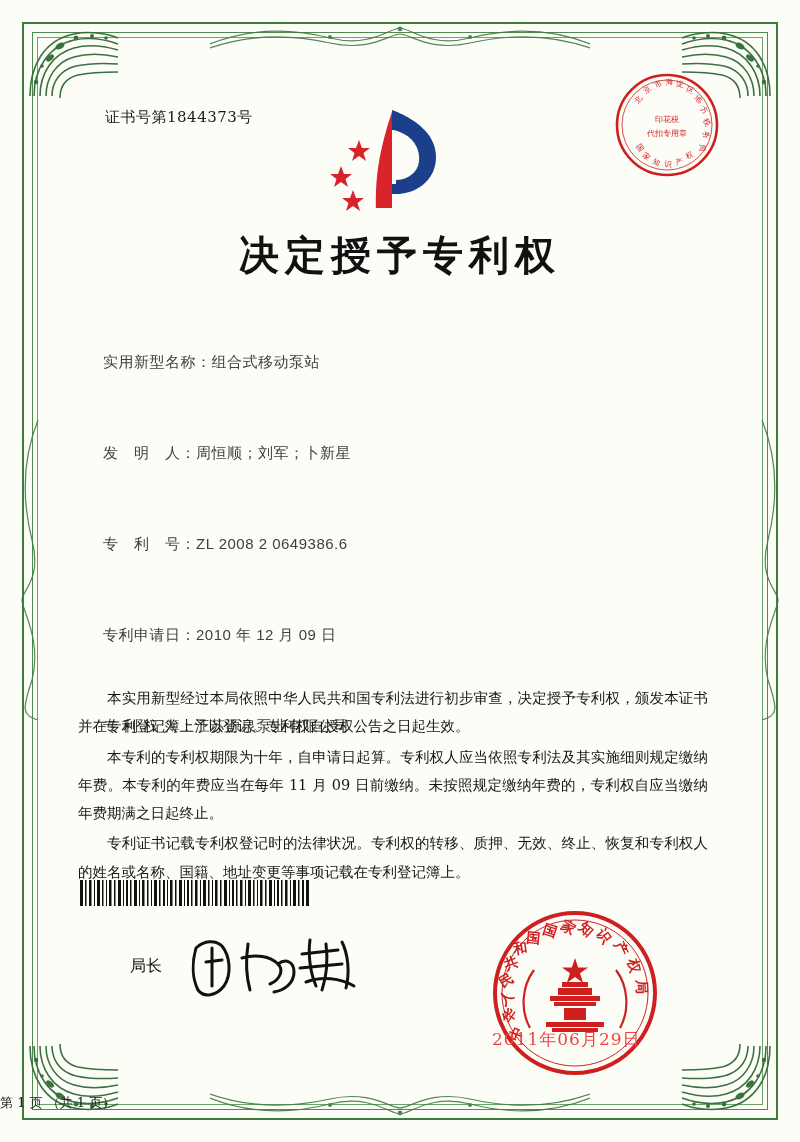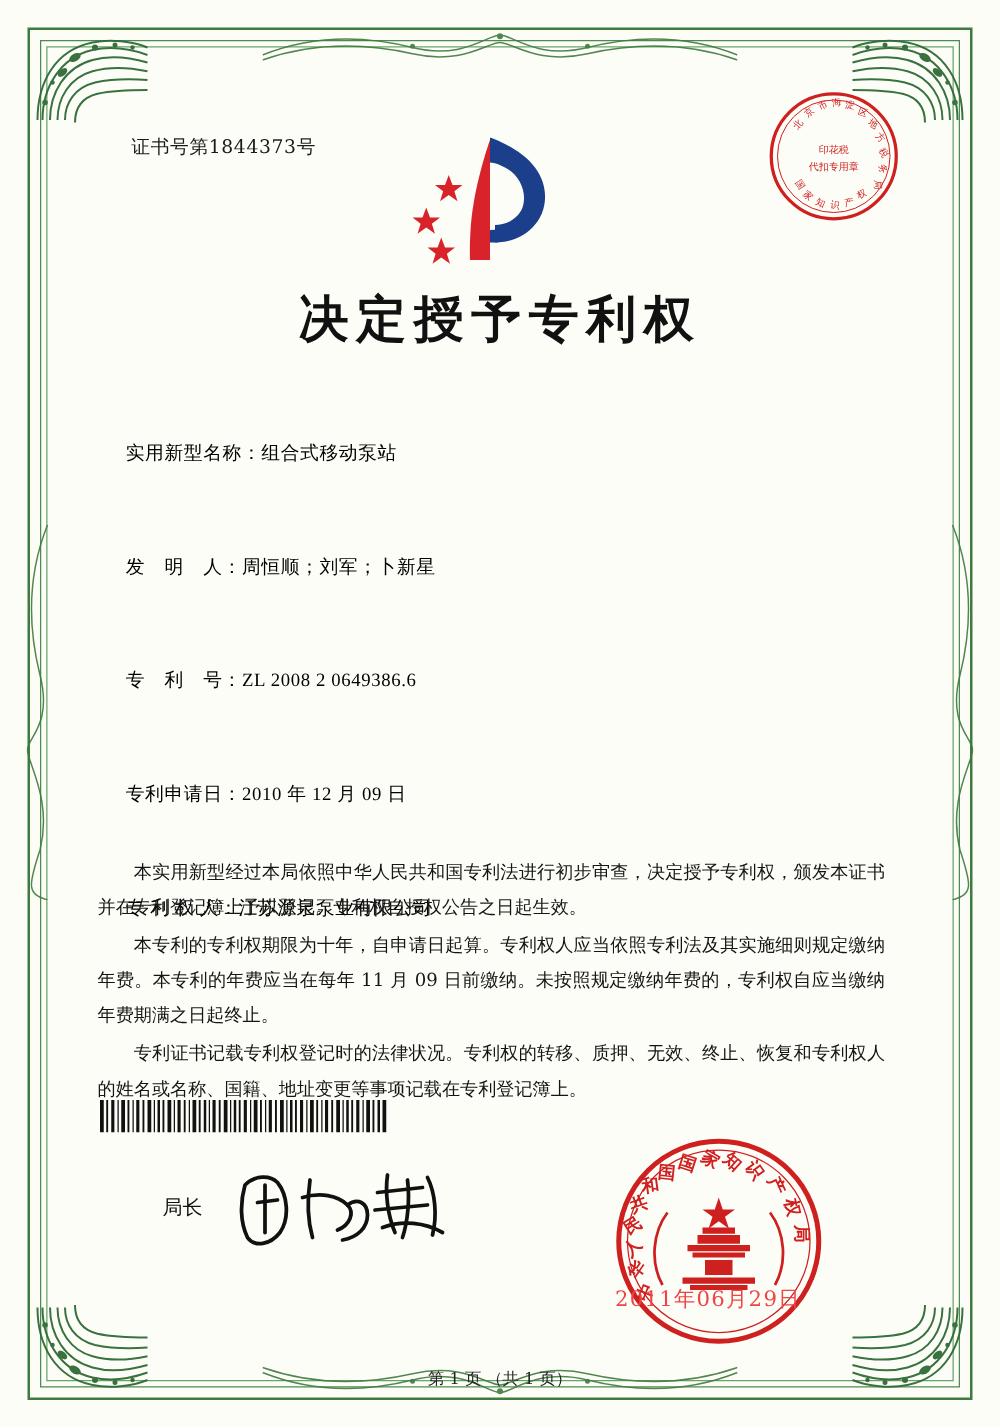--- a/index.html
+++ b/index.html
@@ -114,23 +114,23 @@
   }
 
   .fields {
     position: absolute;
     left: 78px;
     top: 336px;
     width: 620px;
   }
   .field {
     font-size: 15px;
-    color: #000000;
+    color: #404040;
     margin-bottom: 38px;
-    font-family: Liberation Serif, serif;
+    font-family: Liberation Sans, sans-serif;
     white-space: pre;
   }
   .field .lbl { letter-spacing: 0.5px; }
   .field .val { letter-spacing: 0.5px; }
 
   .body-text {
     position: absolute;
     left: 78px;
     top: 684px;
     width: 630px;
@@ -190,21 +190,21 @@
     color: #ef4444;
     letter-spacing: 1px;
     font-family: "DejaVu Serif", "Liberation Serif", serif;
   }
 
   .page-foot {
     position: absolute;
     left: 0;
     right: 0;
     bottom: 30px;
-    text-align: center;
+    text-align: left;
     font-size: 13px;
     color: #222;
     font-family: "DejaVu Serif", "Liberation Serif", serif;
   }
 </style>
 </head>
 <body>
 
 <div class="page">
 

